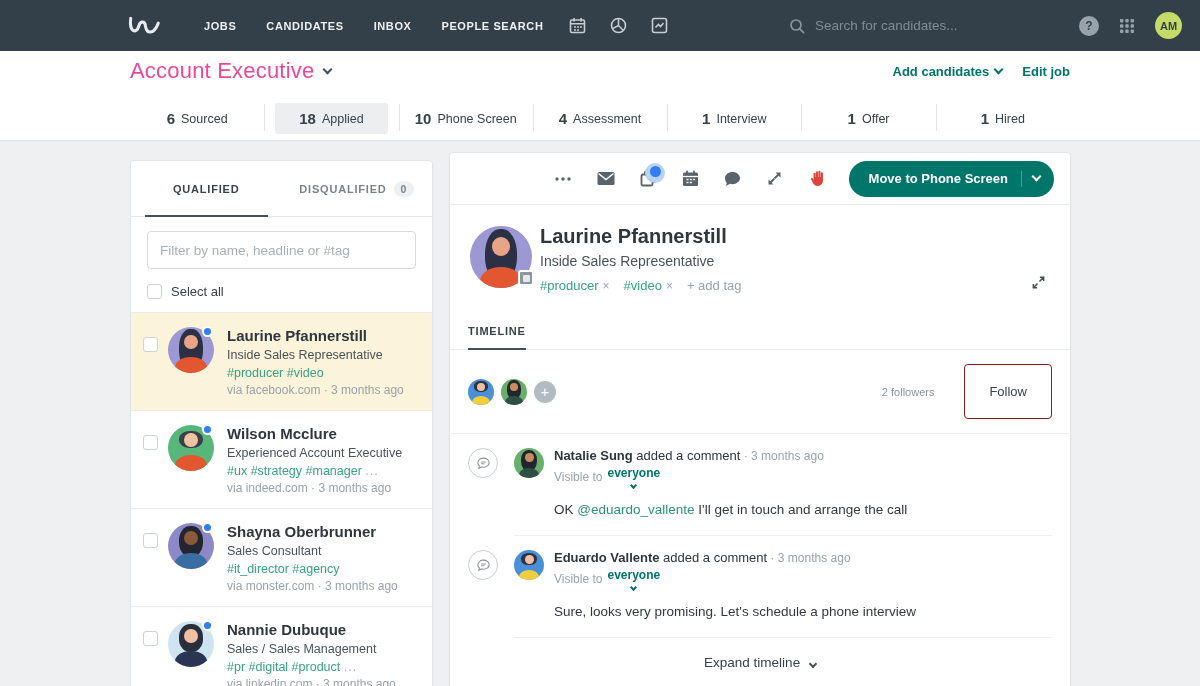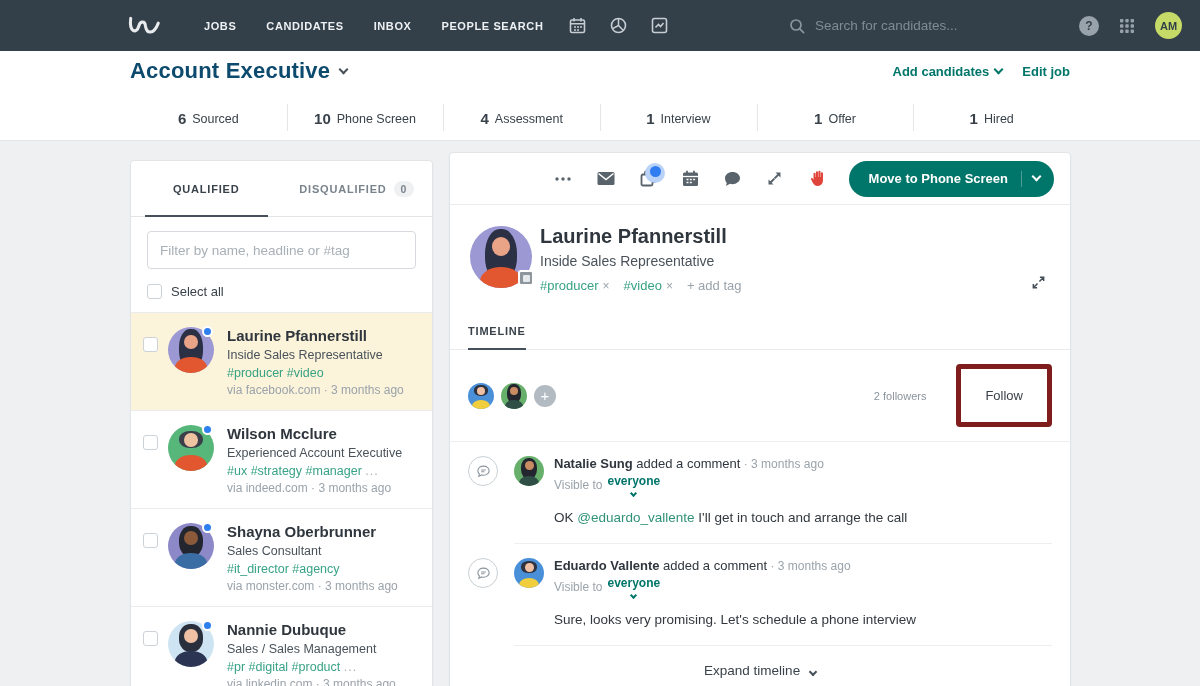--- a/index.html
+++ b/index.html
@@ -19,21 +19,21 @@
   .nav-right { display:flex; align-items:center; gap:20px; margin-left:70px; }
   .help-circle { width:20px; height:20px; border-radius:50%; background:#97a2ab; color:#333f49;
                  font-size:12px; font-weight:bold; display:flex; align-items:center; justify-content:center; cursor:pointer; }
   .user-avatar { width:27px; height:27px; border-radius:50%; background:#c6da67; color:#333f49;
                  font-size:11px; font-weight:bold; display:flex; align-items:center; justify-content:center; cursor:pointer; }
 
   
   .job-header { position:absolute; top:45px; left:0; width:1200px; height:96px; background:#fff;
                 border-bottom:1px solid #e2e5e7; }
   .title-row { height:52px; display:flex; align-items:center; padding:0 130px; }
-  .job-title { font-size:22px; font-weight:bold; color:#0c4a6e; letter-spacing:.2px; cursor:pointer; display:flex; align-items:center; gap:10px;}
+  .job-title { font-size:22px; font-weight:normal; color:#ec4899; letter-spacing:.2px; cursor:pointer; display:flex; align-items:center; gap:10px;}
   .title-actions { margin-left:auto; display:flex; align-items:center; gap:20px; }
   .hlink { color:#00756a; font-size:13px; font-weight:bold; cursor:pointer; display:flex; align-items:center; gap:6px; }
 
   .chev { width:7px; height:7px; border-right:2px solid currentColor; border-bottom:2px solid currentColor;
           transform:rotate(45deg); display:inline-block; margin-top:-4px; }
   .chev.up { transform:rotate(-135deg); margin-top:4px; }
   .chev.dark { color:#46505a; }
 
   
   .stages { position:absolute; top:97px; left:130px; width:940px; height:43px; display:flex; }
@@ -125,21 +125,21 @@
 
   .tabrow { padding:14px 18px 0; border-bottom:1px solid #e9ecee; }
   .tl-tab { display:inline-block; font-size:11px; font-weight:bold; letter-spacing:.8px; color:#39424a;
             padding-bottom:11px; border-bottom:2px solid #46505a; margin-bottom:-1px; cursor:pointer; }
 
   .followers { display:flex; align-items:center; padding:14px 18px; border-bottom:1px solid #eceeef; }
   .foll-av { width:26px; height:26px; margin-right:7px; }
   .plus-btn { width:22px; height:22px; border-radius:50%; background:#b3bbc2; color:#fff; font-size:15px;
               display:flex; align-items:center; justify-content:center; cursor:pointer; line-height:1; }
   .foll-count { margin-left:auto; font-size:11px; color:#8b959d; margin-right:30px; }
-  .follow-btn { background:#fff; border:5px solid #7f1d1d; border-radius:4px; padding:19px 24px;
+  .follow-btn { background:#fff; border:1px solid #7f1d1d; border-radius:4px; padding:19px 24px;
                 font-size:13px; color:#39424a; cursor:pointer; font-family:"Liberation Sans", sans-serif; }
 
   .event { padding:14px 18px 0; display:flex; }
   .ev-icon { width:30px; height:30px; border:1px solid #c9d0d5; border-radius:50%; flex:none;
              display:flex; align-items:center; justify-content:center; margin-right:16px; }
   .ev-main { flex:1; }
   .ev-meta { display:flex; align-items:flex-start; }
   .ev-av { width:30px; height:30px; margin-right:10px; }
   .ev-line1 { font-size:13px; color:#2f363d; }
   .ev-line1 b { font-weight:bold; }
@@ -230,20 +230,26 @@
       </span>
       <span class="hlink">Edit job</span>
     </span>
   </div>
 </div>
 
 <div class="stages">
   <div class="stage">
     <span class="num">6</span>
     <span class="lbl">Sourced</span>
+  </div>
+  <div class="stage">
+    <span class="pill">
+      <span class="num">18</span>
+      <span class="lbl">Applied</span>
+    </span>
   </div>
   <div class="stage">
     <span class="num">10</span>
     <span class="lbl">Phone Screen</span>
   </div>
   <div class="stage">
     <span class="num">4</span>
     <span class="lbl">Assessment</span>
   </div>
   <div class="stage">

